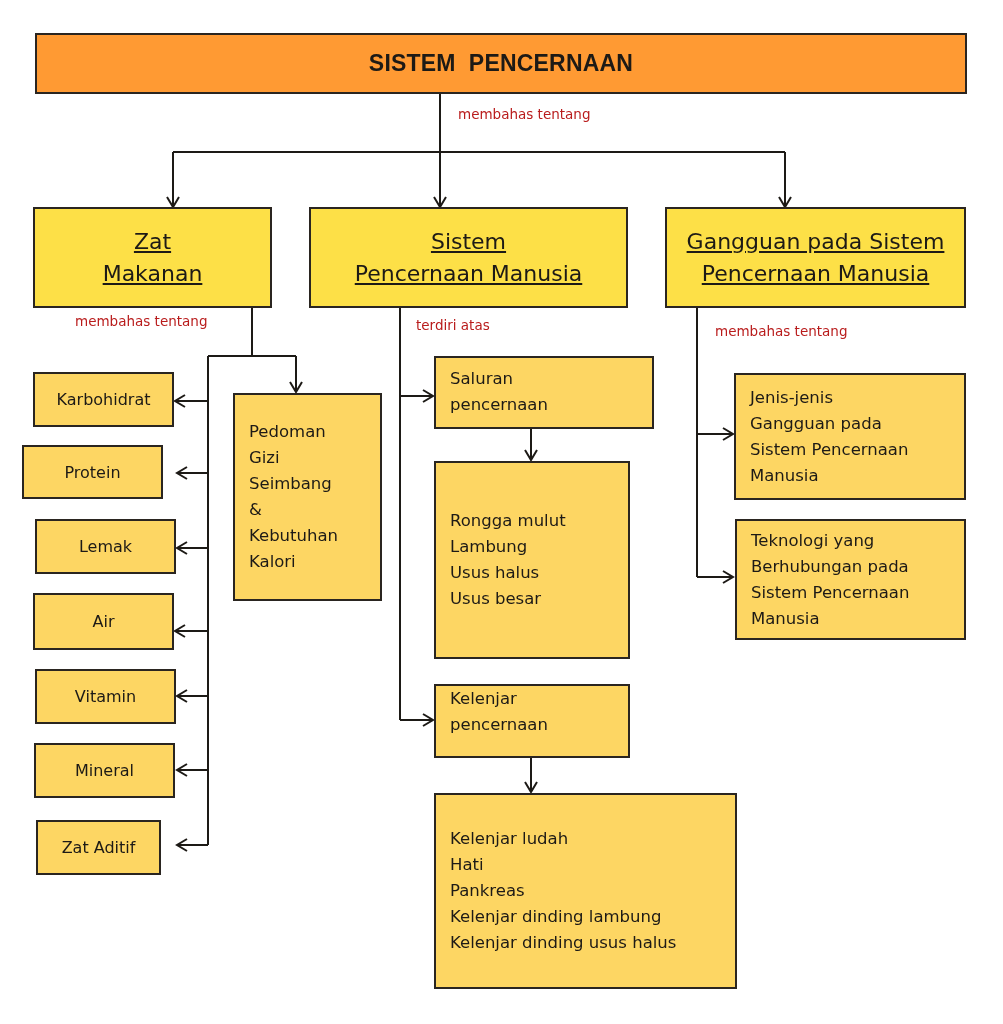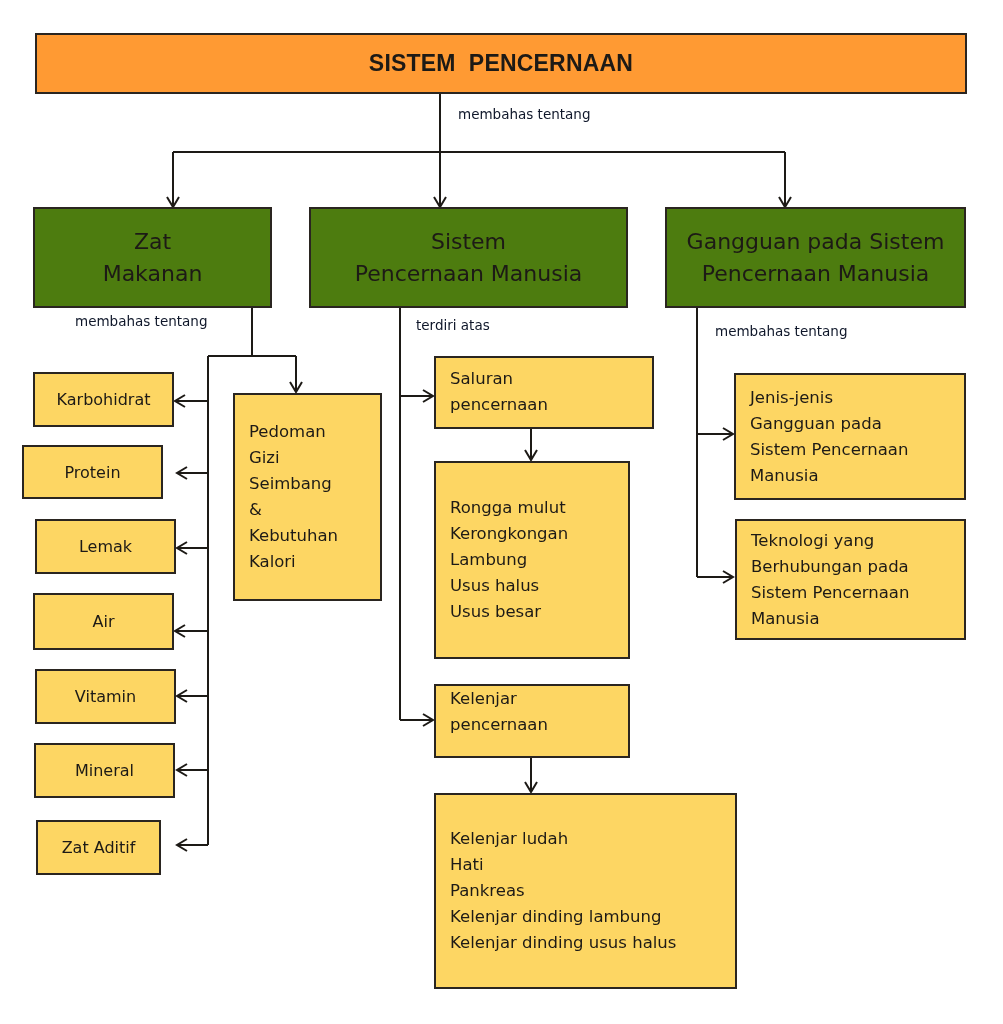--- a/index.html
+++ b/index.html
@@ -1,31 +1,31 @@
 <!DOCTYPE html>
 <html><head>
 <meta charset="utf-8">
 <style>
   html, body { margin: 0; padding: 0; background: #ffffff; }
   body { width: 1003px; height: 1024px; position: relative; overflow: hidden;
          font-family: "DejaVu Sans", sans-serif; color: #1d1a16; }
   .box { position: absolute; box-sizing: border-box; border: 2px solid #2a2520; }
   .orange { background: #ff9a33; }
-  .gray { background: #4d7c0f; }
+  .gray { background: #fde047; text-decoration: underline; }
   .yellow { background: #fdd663; }
   .title { display: flex; align-items: center; justify-content: center;
            font-family: "Liberation Sans", sans-serif; font-weight: bold;
            font-size: 23px; letter-spacing: 0.2px; }
   .cat { display: flex; flex-direction: column; align-items: center; justify-content: center;
          text-align: center; font-size: 22px; line-height: 32px; }
   .leaf { display: flex; align-items: center; justify-content: center; font-size: 16px; }
   .multi { padding: 11px 14px; font-size: 16.5px; line-height: 26px; }
   .multi.center { display: flex; flex-direction: column; justify-content: center; }
   .line { display: block; }
-  .lbl { position: absolute; font-size: 13.5px; color: #0f172a; white-space: nowrap; }
+  .lbl { position: absolute; font-size: 13.5px; color: #b91c1c; white-space: nowrap; }
   svg.connectors { position: absolute; left: 0; top: 0; }
   svg.connectors path, svg.connectors line { stroke: #1d1a16; stroke-width: 2; fill: none; }
 </style>
 </head>
 <body>
 
 <svg class="connectors" width="1003" height="1024">
   <defs>
     <marker id="arr" markerWidth="14" markerHeight="14" refX="11" refY="7" orient="auto" markerUnits="userSpaceOnUse">
       <path d="M1,1 L11,7 L1,13" style="stroke:#1d1a16;stroke-width:2;fill:none"></path>
@@ -112,21 +112,20 @@
   <span class="line">Kebutuhan</span>
   <span class="line">Kalori</span>
 </div>
 
 <div class="box yellow multi" style="left:434px; top:356px; width:220px; height:73px; padding-top:8px;">
   <span class="line">Saluran</span>
   <span class="line">pencernaan</span>
 </div>
 <div class="box yellow multi center" style="left:434px; top:461px; width:196px; height:198px;">
   <span class="line">Rongga mulut</span>
-  <span class="line">Kerongkongan</span>
   <span class="line">Lambung</span>
   <span class="line">Usus halus</span>
   <span class="line">Usus besar</span>
 </div>
 <div class="box yellow multi" style="left:434px; top:684px; width:196px; height:74px; padding-top:0;">
   <span class="line">Kelenjar</span>
   <span class="line">pencernaan</span>
 </div>
 <div class="box yellow multi center" style="left:434px; top:793px; width:303px; height:196px;">
   <span class="line">Kelenjar ludah</span>

